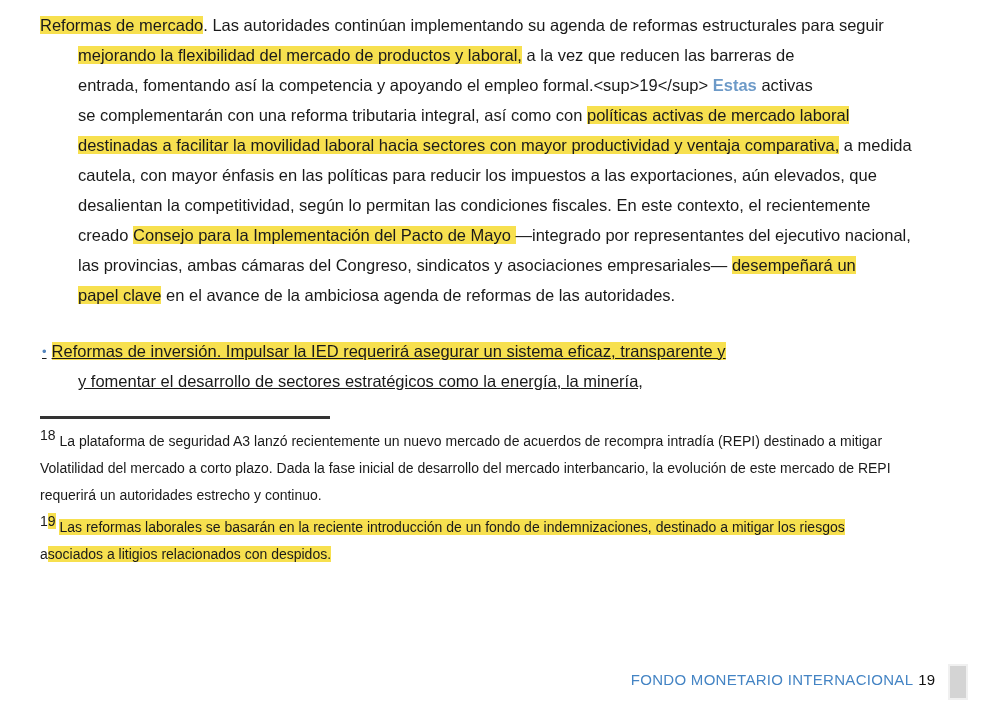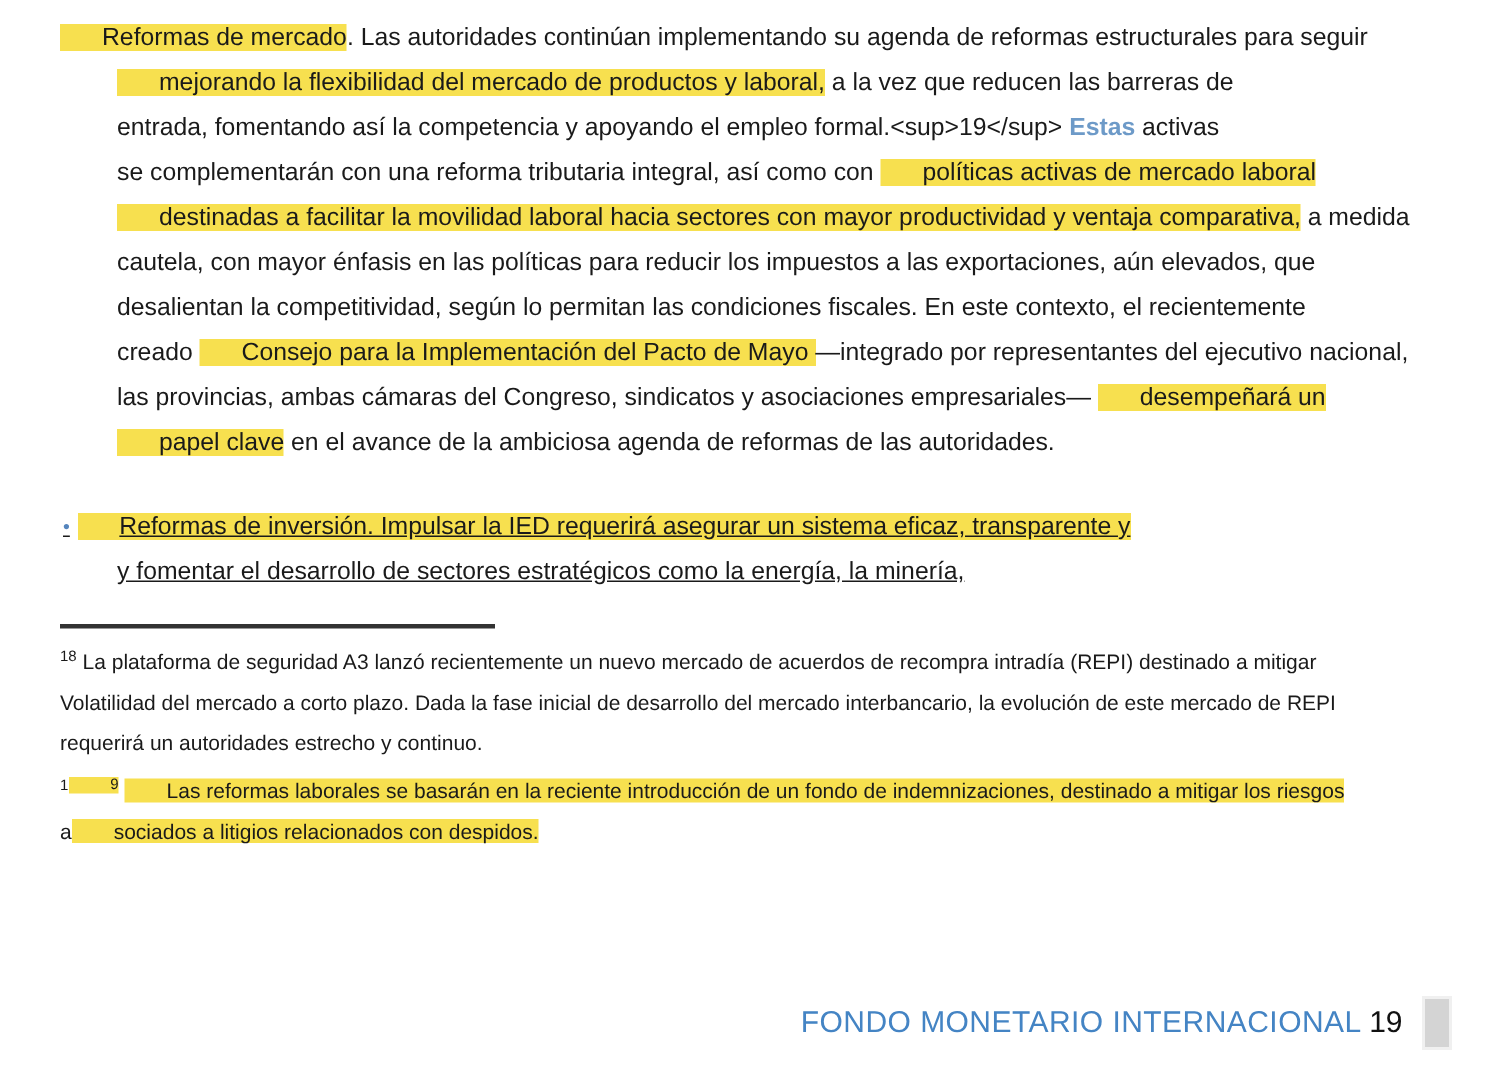--- a/index.html
+++ b/index.html
@@ -35,24 +35,24 @@
   }
   .para .line.ind { padding-left: 38px; }
   .para-bullet { margin-top: 26px; text-decoration: underline; }
   .para-bullet .line.first { padding-left: 2px; }
   .bullet {
     color: var(--bullet-blue);
     font-size: 13px;
     margin-right: 5px;
     vertical-align: 1px;
   }
-  .hl { background: var(--highlight); padding-left: 28px; }
+  .hl { background: var(--highlight); }
   .blue { color: var(--link-blue); font-weight: bold; }
   .sup {
-    font-size: 10px;
+    font-size: 14px;
     vertical-align: super;
     line-height: 0;
   }
   .footnote-sep {
     margin-top: 20px;
     width: 290px;
     border: none;
     border-top: 3px solid #333333;
   }
   .footnotes { margin-top: 9px; }
@@ -62,21 +62,21 @@
   }
   .footnote + .footnote { margin-top: 5px; }
   .footnote .line {
     height: 27px;
     white-space: nowrap;
   }
   .footer {
     position: absolute;
     top: 671px;
     right: 69px;
-    font-size: 20px;
+    font-size: 15px;
     white-space: nowrap;
   }
   .footer .publisher {
     color: var(--footer-blue);
     letter-spacing: 0.3px;
   }
   .footer .pagenum {
     color: #111111;
     margin-left: 5px;
   }

